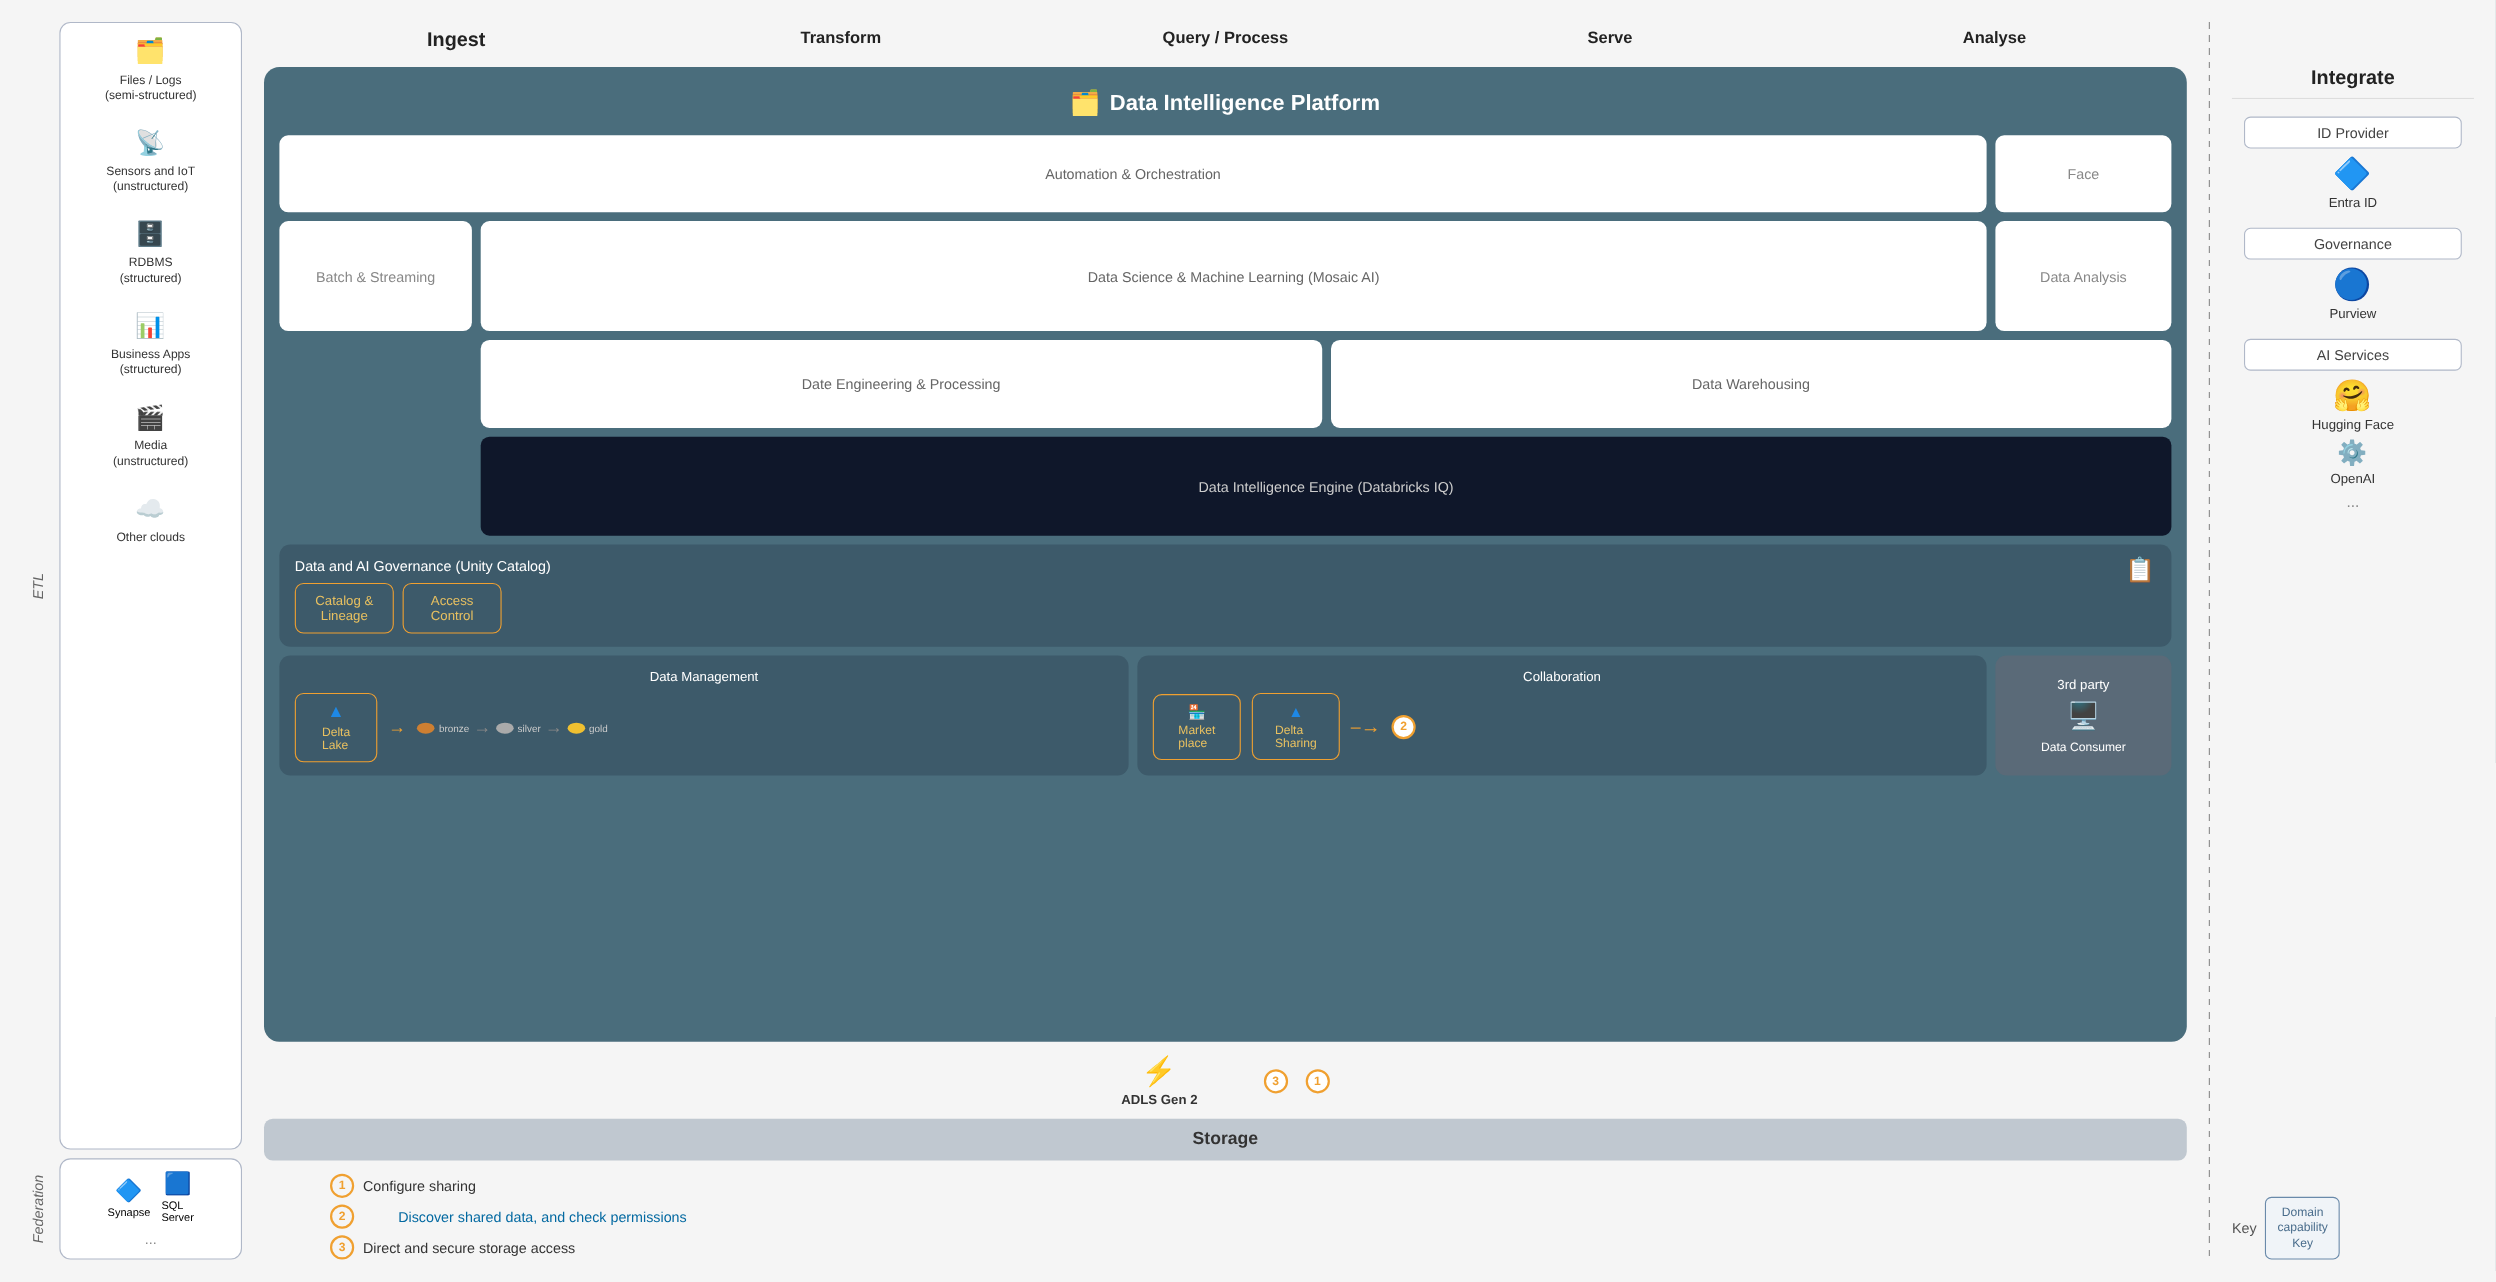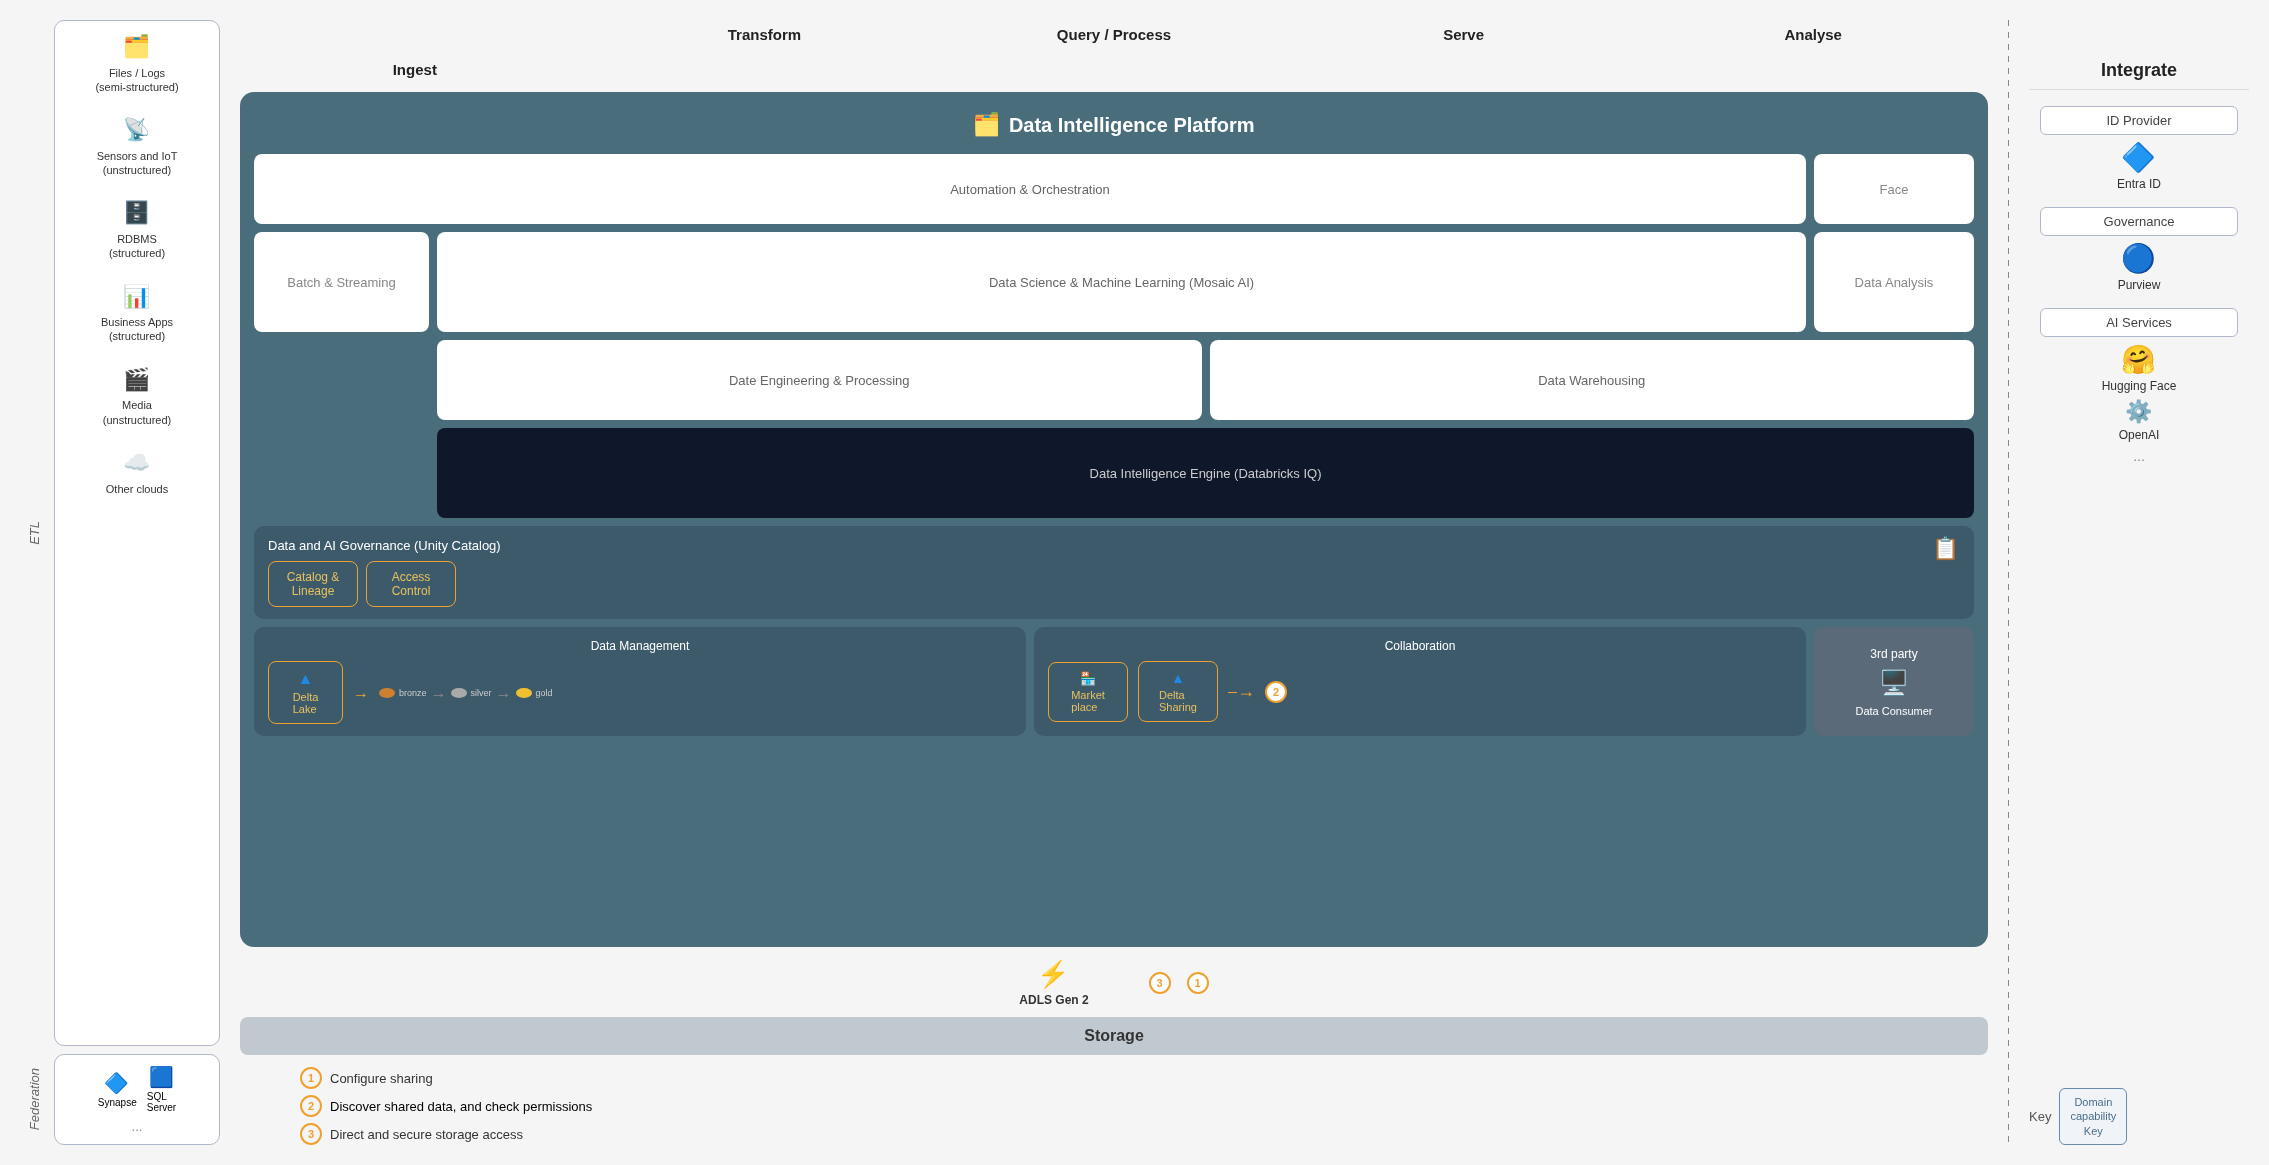--- a/index.html
+++ b/index.html
@@ -389,21 +389,21 @@
           </div>
         </div>
         <div style="text-align:center; font-size:13px; color:#888;">...</div>
       </div>
     </div>
   </div>
 
   <div style="flex:1; display:flex; flex-direction:column;">
 
     <div style="display:flex; margin-bottom:8px; padding-left:0;">
-      <div style="flex:1; text-align:center; font-size:15px; font-weight:700; color:#222; padding:6px;margin-top:35px;">Ingest</div>
+      <div style="flex:1; text-align:center; font-size:18px; font-weight:700; color:#222; padding:6px;">Ingest</div>
       <div style="flex:1; text-align:center; font-size:15px; font-weight:700; color:#222; padding:6px;">Transform</div>
       <div style="flex:1; text-align:center; font-size:15px; font-weight:700; color:#222; padding:6px;">Query / Process</div>
       <div style="flex:1; text-align:center; font-size:15px; font-weight:700; color:#222; padding:6px;">Serve</div>
       <div style="flex:1; text-align:center; font-size:15px; font-weight:700; color:#222; padding:6px;">Analyse</div>
     </div>
 
     <div class="platform-container">
 
       <div class="platform-title">
         <span class="platform-title-icon">🗂️</span>
@@ -530,21 +530,21 @@
     </div>
 
     <div style="margin-top:12px; padding-left:60px;">
       <div style="display:flex; flex-direction:column; gap:6px;">
         <div class="step-item">
           <span class="step-circle">1</span>
           <span style="font-size:13px; color:#333;">Configure sharing</span>
         </div>
         <div class="step-item">
           <span class="step-circle">2</span>
-          <span style="font-size:13px; color:#000000;">Discover shared data, and check permissions</span>
+          <span style="font-size:13px; color:#0369a1;margin-left:32px;">Discover shared data, and check permissions</span>
         </div>
         <div class="step-item">
           <span class="step-circle">3</span>
           <span style="font-size:13px; color:#333;">Direct and secure storage access</span>
         </div>
       </div>
     </div>
   </div>
 
   <div class="dashed-divider"></div>

